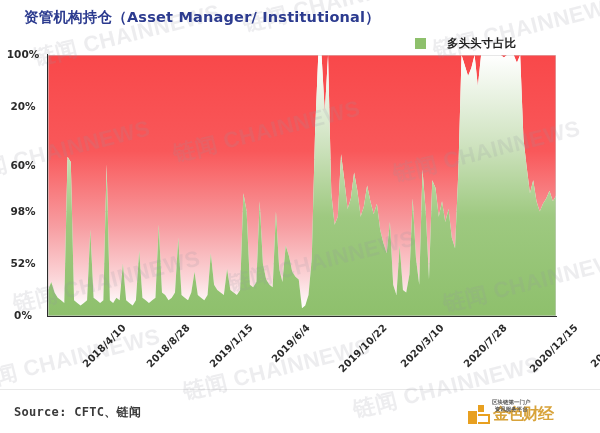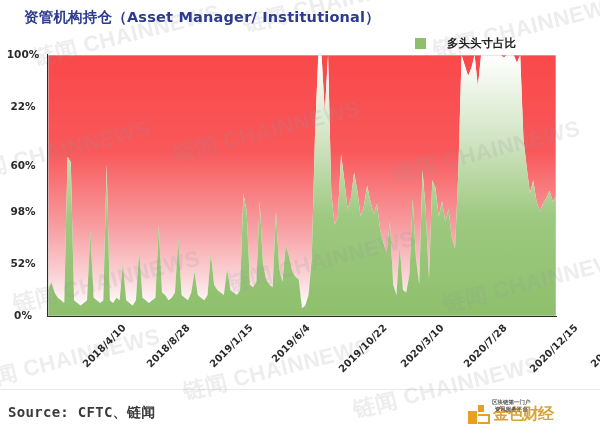--- a/index.html
+++ b/index.html
@@ -55,22 +55,22 @@
   .xtick{
     position:absolute;
     font-size:10px;color:#2b2b2b;font-weight:700;
     font-family:"DejaVu Sans",sans-serif;white-space:nowrap;
     transform:rotate(-45deg);transform-origin:right top;
     text-align:right;
   }
 
   
   .source{
-    position:absolute;left:8px;top:404px;
-    font-size:14px;color:#3a3a3a;font-weight:700;letter-spacing:.3px;
+    position:absolute;left:14px;top:404px;
+    font-size:12px;color:#3a3a3a;font-weight:700;letter-spacing:.3px;
     font-family:"DejaVu Sans Mono","DejaVu Sans",monospace;z-index:4;
   }
   .rule{position:absolute;left:0;top:389px;width:600px;height:1px;background:#e9e9e9;z-index:1;}
 
   
   .brand{position:absolute;left:448px;top:390px;z-index:5;margin-top:44px;}
   .brand-row1{font-size:11px;font-weight:700;color:#111;letter-spacing:.2px;font-family:"DejaVu Sans",sans-serif;}
   .brand-row1 .news{color:#777;font-weight:700;}
   .brand2{position:absolute;left:468px;top:404px;display:flex;align-items:center;gap:3px;z-index:6;}
   .jinse-mark{position:relative;width:22px;height:19px;}
@@ -138,21 +138,21 @@
     </svg>
   </div>
   <div class="axis-line-y"></div>
   <div class="axis-line-x"></div>
 
   <div class="ylabels" id="ylabels">
       <div class="ytick" style="top: 309px;">0%</div>
       <div class="ytick" style="top: 256.8px;">52%</div>
       <div class="ytick" style="top: 204.6px;">98%</div>
       <div class="ytick" style="top: 159px;">60%</div>
-      <div class="ytick" style="top: 100.2px;">22%</div>
+      <div class="ytick" style="top: 100.2px;">20%</div>
       <div class="ytick" style="top: 48px;">100%</div>
     </div>
 
   <div class="xlabels" id="xlabels">
       <div class="xtick" style="left: 64px; top: 322px;">2018/4/10</div>
       <div class="xtick" style="left: 127.5px; top: 322px;">2018/8/28</div>
       <div class="xtick" style="left: 191px; top: 322px;">2019/1/15</div>
       <div class="xtick" style="left: 254.5px; top: 322px;">2019/6/4</div>
       <div class="xtick" style="left: 318px; top: 322px;">2019/10/22</div>
       <div class="xtick" style="left: 381.5px; top: 322px;">2020/3/10</div>

